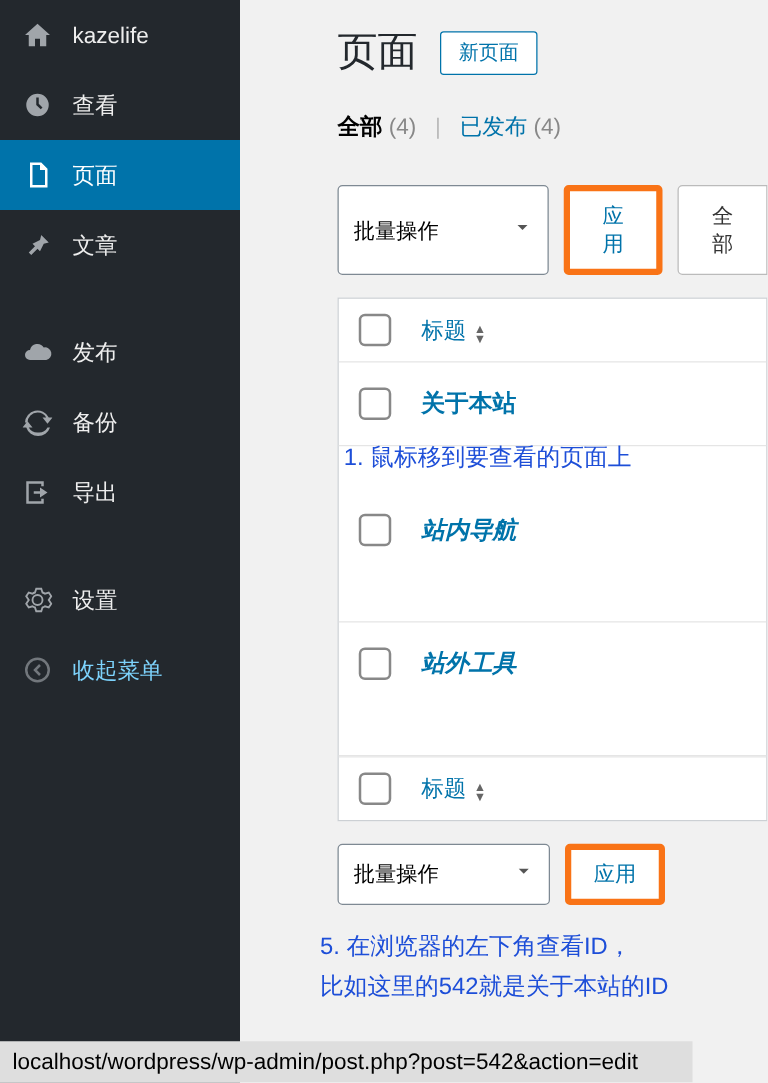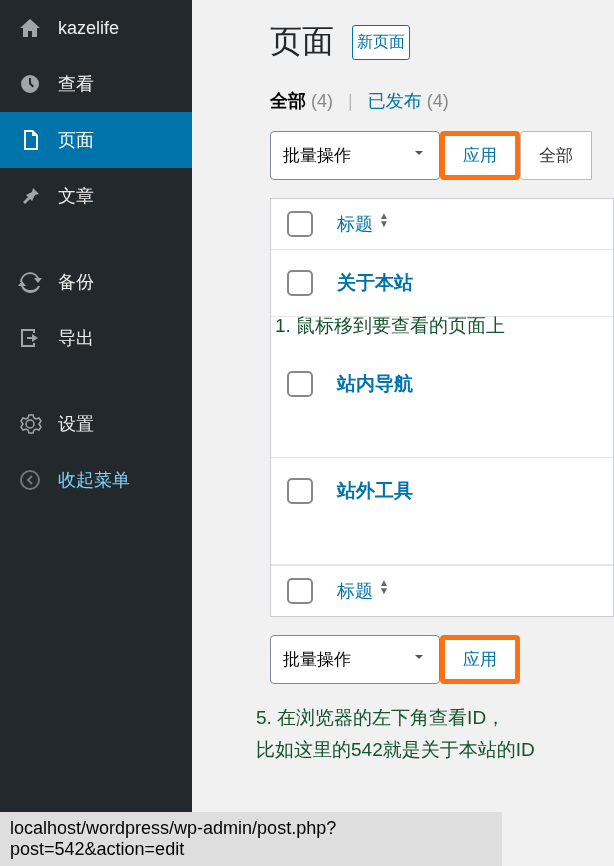--- a/index.html
+++ b/index.html
@@ -13,49 +13,49 @@
     .sidebar-item.active .icon svg { fill: #fff; }
     .sidebar-item.active::after { content: ""; position: absolute; right: -16px; top: 50%; transform: translateY(-50%); border: 16px solid transparent; border-right-color: #f1f1f1; }
     .sidebar-item.site .icon svg { fill: #a0a5aa; }
     .sidebar-spacer { height: 30px; }
     .sidebar-item.collapse { color: #7dd3fc; }
     .sidebar-item.collapse .icon svg { fill: #72777c; }
     
     .main { margin-left: 240px; padding: 20px 0 0 30px; background: #f1f1f1; height: 100%; position: relative; }
     .page-header { display: flex; align-items: center; margin-bottom: 25px; }
     .page-title { font-size: 32px; font-weight: 400; color: #23282d; margin-right: 18px; }
-    .add-new-btn { border: 1px solid #0073aa; color: #0073aa; background: #fff; padding: 6px 4px; font-size: 16px; cursor: pointer; border-radius: 3px; }
-    
-    .filter-row { font-size: 18px; color: #555; margin-bottom: 18px; }
+    .add-new-btn { border: 1px solid #0073aa; color: #0073aa; background: #fff; padding: 6px 14px; font-size: 16px; cursor: pointer; border-radius: 3px; }
+    
+    .filter-row { font-size: 18px; color: #555; margin-bottom: 35px; }
     .filter-all { font-weight: 700; color: #000; }
     .filter-count { color: #888; }
     .filter-sep { color: #bbb; margin: 0 10px; }
     .filter-pub { color: #0073aa; }
     
-    .bulk-row { display: flex; margin-bottom: 18px; }
+    .bulk-row { display: flex; gap: 12px; margin-bottom: 18px; }
     .bulk-select { display: flex; align-items: center; justify-content: space-between; border: 1px solid #7e8993; background: #fff; padding: 8px 12px; width: 170px; font-size: 17px; cursor: pointer; border-radius: 4px; }
     .bulk-select .chev svg { width: 16px; height: 16px; fill: #555; }
     .apply-btn { border: 5px solid #f97316; color: #0073aa; background: #fff; padding: 8px 18px; font-size: 17px; cursor: pointer; border-radius: 4px; }
     .all-btn { border: 1px solid #bbb; color: #333; background: #fff; padding: 8px 18px; font-size: 17px; border-radius: 4px 0 0 4px; }
     
     .table { background: #fff; border: 1px solid #ccd0d4; }
     .thead, .trow, .tfoot { display: flex; align-items: center; padding: 12px 16px; border-bottom: 1px solid #e5e5e5; }
     .tfoot { border-bottom: none; border-top: 1px solid #e5e5e5; }
     .cb { width: 26px; height: 26px; border: 2px solid #888; border-radius: 5px; margin-right: 24px; cursor: pointer; flex-shrink: 0; }
-    .th-title { color: #0073aa; font-size: 18px; display: flex; align-items: flex-start; gap: 6px; cursor: pointer; }
+    .th-title { color: #0073aa; font-size: 18px; display: flex; align-items: flex-end; gap: 6px; cursor: pointer; }
     .sort-arrows { display: flex; flex-direction: column; font-size: 10px; line-height: 8px; color: #666; }
     .row-title { color: #0073aa; font-size: 19px; font-weight: 600; cursor: pointer; }
     .trow { padding: 20px 16px; }
-    .trow.tall { padding: 20px 16px 60px 16px; }
-    
-    .note-red { color: #14532d; font-size: 19px; font-weight: 400; padding-left: 0; }
+    .trow.tall { padding: 20px 16px 60px 16px; font-style: italic; }
+    
+    .note-red { color: #1d4ed8; font-size: 19px; font-weight: 400; padding-left: 0; }
     .note1 { margin: -4px 0 12px 4px; }
     .note2 { margin: 14px 0 4px -14px; line-height: 1.7; }
     
-    .status-bar { position: absolute; bottom: 0; left: -240px; right: 0; background: #dedede; color: #000; font-size: 18px; padding: 6px 10px; width: 502px; }
+    .status-bar { position: absolute; bottom: 0; left: -240px; right: 0; background: #dedede; color: #000; font-size: 18px; padding: 6px 10px; width: 554px; }
   </style>
 </head>
 <body>
 
 <div class="sidebar">
   <div class="sidebar-item site">
     <span class="icon">
         <svg viewBox="0 0 24 24">
           <path d="M12 3l10 9h-3v9h-5v-6h-4v6H5v-9H2z"></path>
         </svg>
@@ -80,20 +80,28 @@
   </div>
   <div class="sidebar-item">
     <span class="icon">
         <svg viewBox="0 0 24 24">
           <path d="M14 3l7 7-4 1-3 6-2-2-5 5-2-2 5-5-2-2 6-3 1-4z"></path>
         </svg>
       </span>
     <span>文章</span>
   </div>
   <div class="sidebar-spacer"></div>
+  <div class="sidebar-item">
+    <span class="icon">
+        <svg viewBox="0 0 24 24">
+          <path d="M19 18H6a4 4 0 010-8 6 6 0 0111-2 5 5 0 012 10z"></path>
+        </svg>
+      </span>
+    <span>发布</span>
+  </div>
   <div class="sidebar-item">
     <span class="icon">
         <svg viewBox="0 0 24 24">
           <path d="M12 4a8 8 0 017 4h-3l4 5 4-5h-3A10 10 0 002 12h2a8 8 0 018-8zm0 16a8 8 0 01-7-4h3l-4-5-4 5h3a10 10 0 0019 0h-2a8 8 0 01-8 4z"></path>
         </svg>
       </span>
     <span>备份</span>
   </div>
   <div class="sidebar-item">
     <span class="icon">

